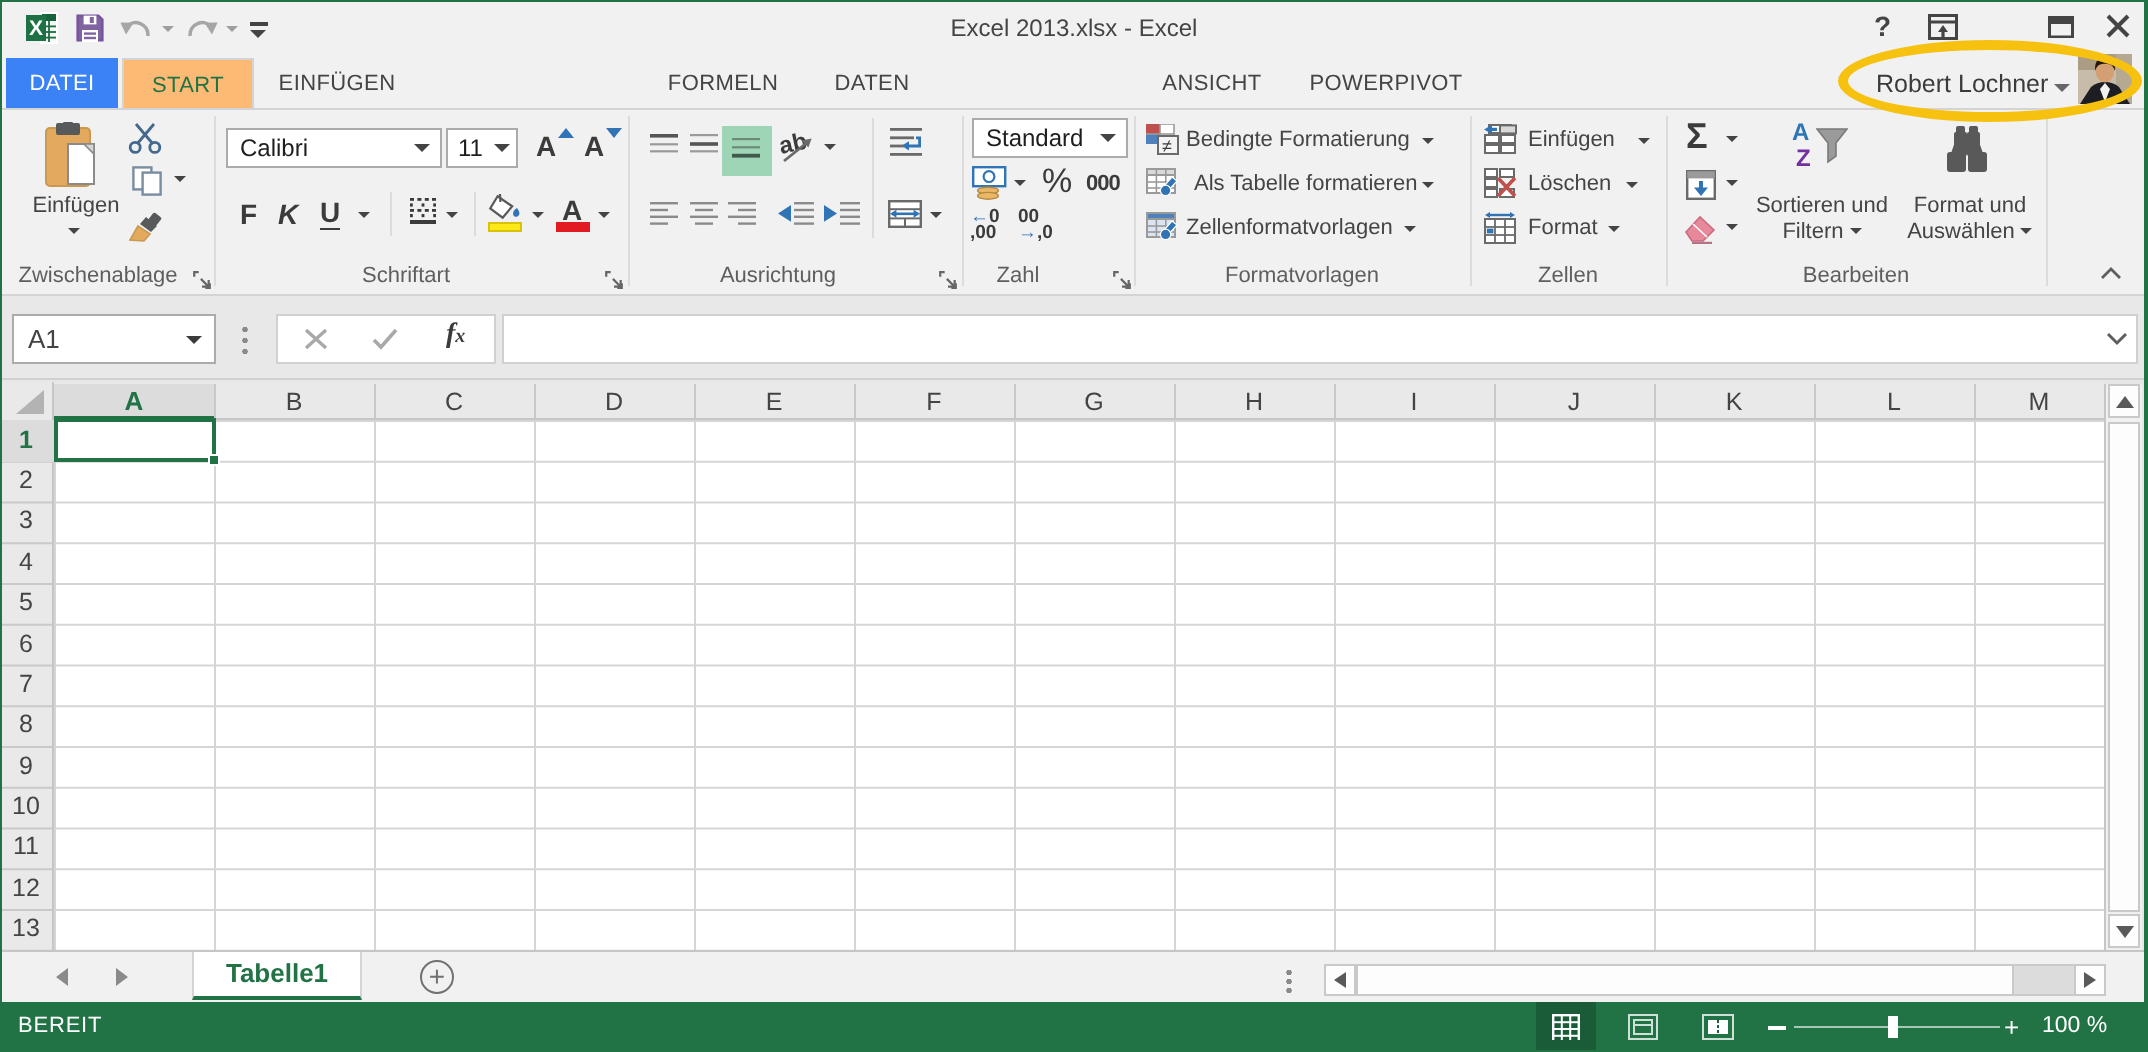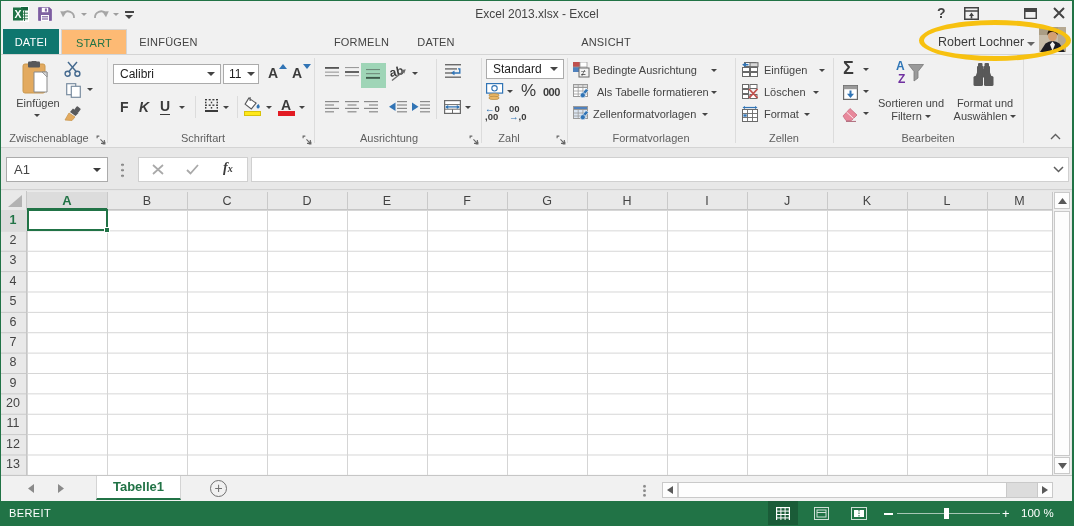--- a/index.html
+++ b/index.html
@@ -7,21 +7,21 @@
 body { position:relative; font-family:"Liberation Sans",sans-serif; background:#f1f1f1; }
 .abs { position:absolute; }
 .win-border { position:absolute; left:0; top:0; width:1074px; height:526px; border:1px solid #217346; border-right:2px solid #217346; z-index:50; pointer-events:none; }
 
 #titlebar { position:absolute; left:0; top:0; width:1074px; height:28px; background:#f1f1f1; }
 #title-text { position:absolute; left:0; right:0; top:7px; text-align:center; font-size:12px; color:#444; }
 
 #tabrow { position:absolute; left:0; top:28px; width:1074px; height:27px; background:#f1f1f1; }
 #tabrow-border { position:absolute; left:0; top:54px; width:1074px; height:1px; background:#d4d4d4; }
 .tab { position:absolute; top:1px; height:26px; line-height:26px; font-size:11px; color:#444; text-align:center; letter-spacing:0.2px; }
-#tab-datei { left:3px; width:56px; background:#0f766e; color:#fff; }
+#tab-datei { left:3px; width:56px; background:#3b82f6; color:#fff; }
 #tab-start { left:61px; width:66px; background:#fdba74; color:#217346; border:1px solid #d4d4d4; border-bottom:none; height:27px; }
 
 #ribbon { position:absolute; left:1px; top:55px; width:1071px; height:93px; background:#f1f1f1; border-bottom:1px solid #d4d4d4; }
 .rsep { position:absolute; top:3px; width:1px; height:85px; background:#dcdcdc; }
 .glabel { position:absolute; top:77px; font-size:11px; color:#5e5e5e; text-align:center; }
 .launcher { position:absolute; top:80px; width:10px; height:10px; }
 .rtext { font-size:11px; color:#444; }
 .combo { position:absolute; background:#fff; border:1px solid #ababab; font-size:12px; color:#1e1e1e; }
 .carrow { position:absolute; width:0; height:0; border-left:4px solid transparent; border-right:4px solid transparent; border-top:4px solid #444; }
 .dd { position:absolute; width:0; height:0; border-left:3.5px solid transparent; border-right:3.5px solid transparent; border-top:3.5px solid #444; }
@@ -95,20 +95,21 @@
     <path d="M1 1 L11 11 M11 1 L1 11" stroke="#444" stroke-width="2"></path>
   </svg>
 </div>
 <div id="tabrow">
   <div class="tab" id="tab-datei">DATEI</div>
   <div class="tab" id="tab-start">START</div>
   <div class="tab" style="left:133px; width:71px;">EINFÜGEN</div>
   <div class="tab" style="left:328px; width:67px;">FORMELN</div>
   <div class="tab" style="left:406px; width:60px;">DATEN</div>
   <div class="tab" style="left:573px; width:66px;">ANSICHT</div>
+  <div class="tab" style="left:647px; width:92px;">POWERPIVOT</div>
   <div class="abs" style="left:938px; top:7px; font-size:12.5px; color:#3b3b3b;">Robert Lochner</div>
   <div class="dd" style="left:1027px; top:14px; border-left-width:4px; border-right-width:4px; border-top-width:4px; border-top-color:#666;"></div>
   <svg class="abs" style="left:1039px; top:-1px;" width="27" height="25" viewBox="0 0 27 25">
     <rect x="0" y="0" width="27" height="25" fill="#c7bca9"></rect>
     <rect x="0" y="0" width="27" height="8" fill="#ab9d84"></rect>
     <rect x="19" y="0" width="8" height="25" fill="#b6a992"></rect>
     <path d="M1 25 L6.5 16.5 Q9.5 14 13.5 14 Q17.5 14 20.5 16.5 L26 25 Z" fill="#1d1d24"></path>
     <path d="M11 17.5 L13.5 14.5 L16 17.5 L13.5 24 Z" fill="#f4f2ee"></path>
     <ellipse cx="13.5" cy="8.6" rx="4.6" ry="5.6" fill="#d49f72"></ellipse>
     <path d="M8.6 8.5 Q8 1.8 13.5 1.8 Q19 1.8 18.4 8.5 Q17.5 4.6 13.5 4.9 Q9.5 4.6 8.6 8.5 Z" fill="#241709"></path>
@@ -317,21 +318,21 @@
   <div class="rsep" style="left:566px;"></div>
 
   <svg class="abs" style="left:572px; top:7px;" width="17" height="16" viewBox="0 0 17 16">
     <rect x="0" y="0" width="7" height="5" fill="#c0504d"></rect>
       <rect x="0" y="5" width="7" height="5" fill="#4f81bd"></rect>
     <rect x="7" y="0" width="7" height="10" fill="#fff" stroke="#9a9a9a" stroke-width="0.8"></rect>
     <line x1="0" y1="5" x2="14" y2="5" stroke="#9a9a9a" stroke-width="0.8"></line>
     <rect x="6" y="6" width="10" height="9" fill="#f3f3f3" stroke="#6a6a6a" stroke-width="1"></rect>
     <text x="8" y="14" font-size="9" fill="#3b3b3b" font-family="Liberation Sans">≠</text>
   </svg>
-  <div class="rtext abs" style="left:592px; top:9px;">Bedingte Ausrichtung</div>
+  <div class="rtext abs" style="left:592px; top:9px;">Bedingte Formatierung</div>
   <div class="dd" style="left:710px; top:14px;"></div>
   <svg class="abs" style="left:572px; top:29px;" width="17" height="16" viewBox="0 0 17 16">
     <rect x="0.5" y="0.5" width="14" height="12" fill="#fff" stroke="#9a9a9a" stroke-width="1"></rect>
     <rect x="0.5" y="0.5" width="14" height="3" fill="#d9d9d9" stroke="#9a9a9a" stroke-width="1"></rect>
     <line x1="0.5" y1="7" x2="14.5" y2="7" stroke="#9a9a9a" stroke-width="0.8"></line>
       <line x1="0.5" y1="10" x2="14.5" y2="10" stroke="#9a9a9a" stroke-width="0.8"></line>
     <line x1="5.2" y1="0.5" x2="5.2" y2="12.5" stroke="#9a9a9a" stroke-width="0.8"></line>
       <line x1="9.9" y1="0.5" x2="9.9" y2="12.5" stroke="#9a9a9a" stroke-width="0.8"></line>
     <path d="M9 9 L13 4.5 L15.5 6.5 L11 11.5 Z" fill="#3174b5" stroke="#fff" stroke-width="0.6"></path>
     <circle cx="9.8" cy="11.2" r="2.6" fill="#3174b5" stroke="#fff" stroke-width="0.6"></circle>
@@ -489,21 +490,21 @@
   <div class="abs" style="left:0; top:20px; width:27px; height:21px; background:#dcdcdc;"></div>
   <div class="rowhdr" style="top:23.6px; color:#217346; font-weight:bold;">1</div>
   <div class="rowhdr" style="top:44.0px;">2</div>
   <div class="rowhdr" style="top:64.4px;">3</div>
   <div class="rowhdr" style="top:84.8px;">4</div>
   <div class="rowhdr" style="top:105.1px;">5</div>
   <div class="rowhdr" style="top:125.5px;">6</div>
   <div class="rowhdr" style="top:145.9px;">7</div>
   <div class="rowhdr" style="top:166.3px;">8</div>
   <div class="rowhdr" style="top:186.7px;">9</div>
-  <div class="rowhdr" style="top:207.1px;">20</div>
+  <div class="rowhdr" style="top:207.1px;">10</div>
   <div class="rowhdr" style="top:227.4px;">11</div>
   <div class="rowhdr" style="top:247.8px;">12</div>
   <div class="rowhdr" style="top:268.2px;">13</div>
 
   <div class="abs" style="left:27px; top:19px; width:81px; height:22px; border:2px solid #217346; background:#fff;"></div>
   <div class="abs" style="left:104px; top:37px; width:6px; height:6px; background:#217346; border:1px solid #fff;"></div>
 
   <div class="abs" style="left:1052px; top:2px; width:19px; height:283px; background:#f0f0f0; border-left:1px solid #c6c6c6;"></div>
   <div class="abs" style="left:1054px; top:2px; width:16px; height:17px; background:#fdfdfd; border:1px solid #c9c9c9;"></div>
   <svg class="abs" style="left:1058px; top:8px;" width="9" height="6" viewBox="0 0 9 6">

